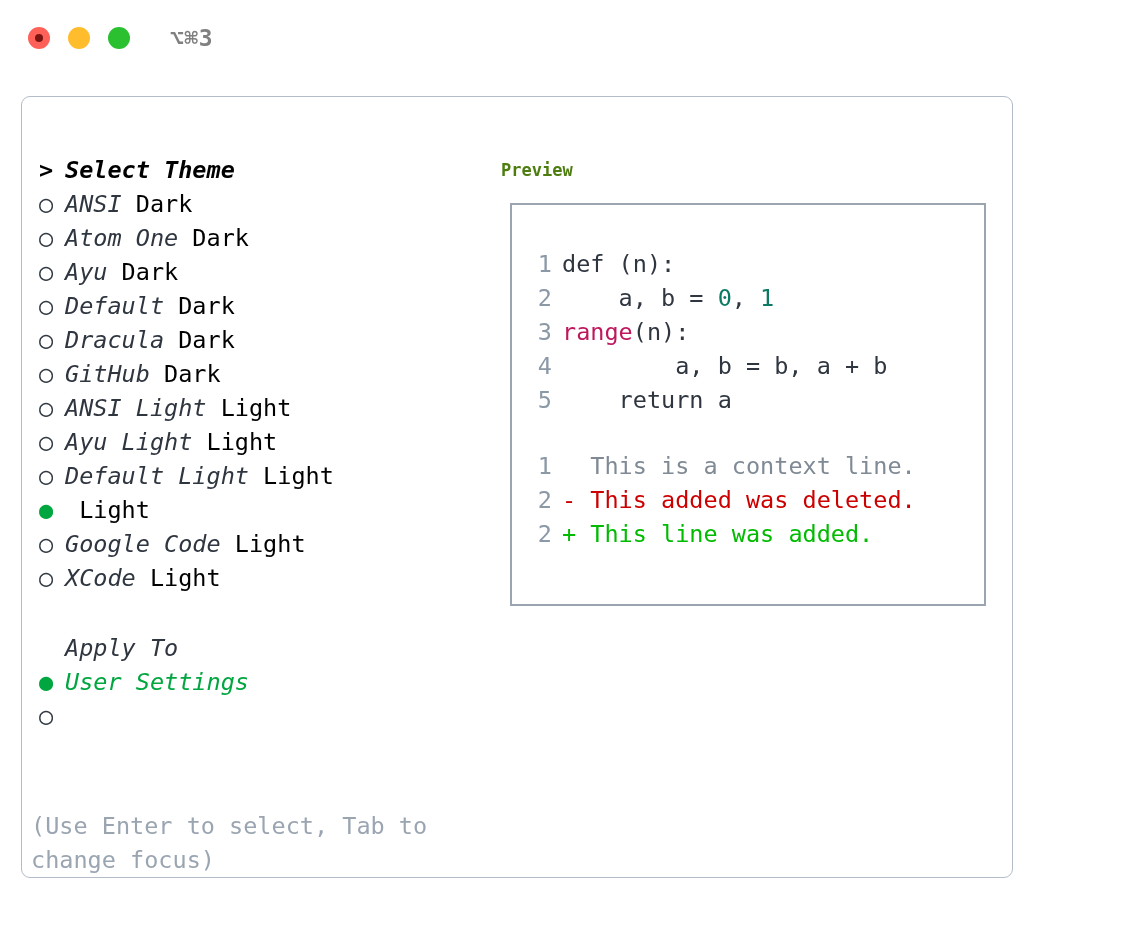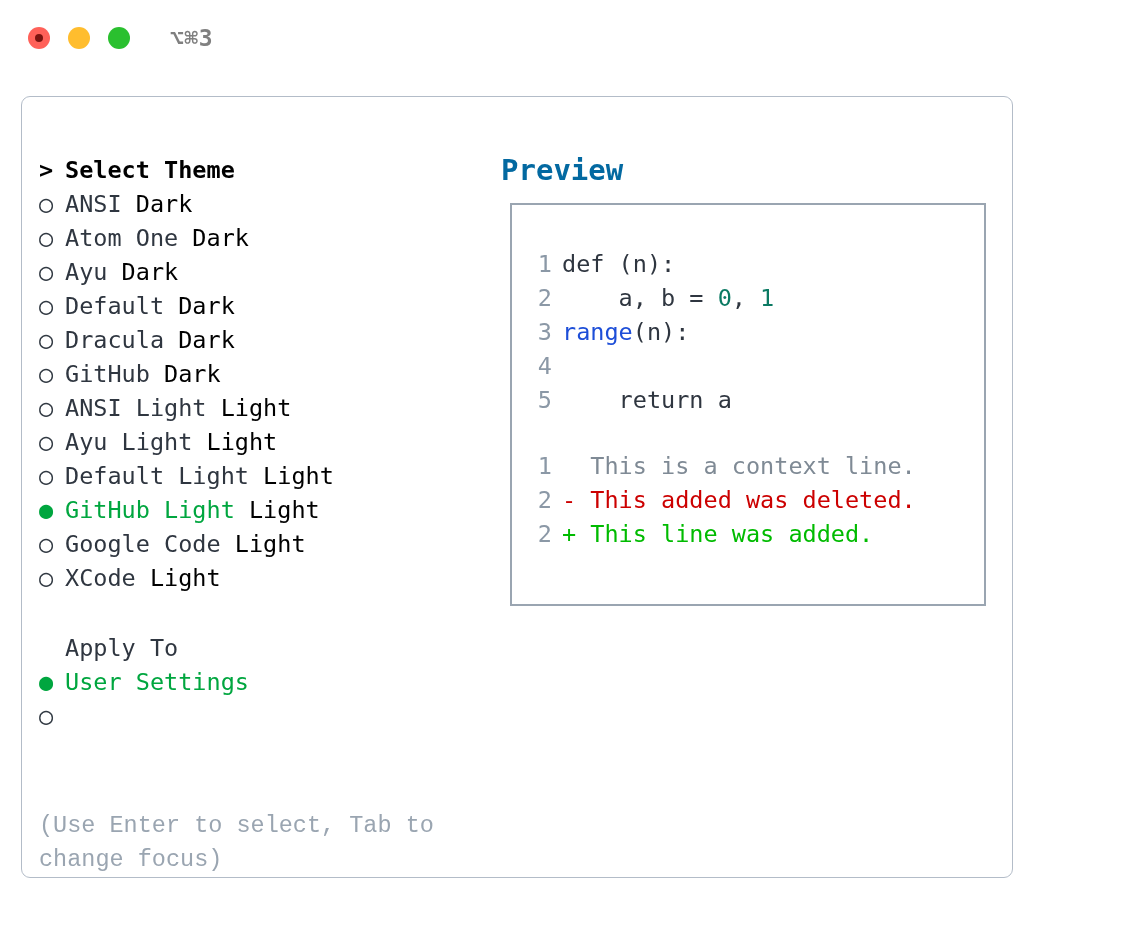--- a/index.html
+++ b/index.html
@@ -97,48 +97,47 @@
     width: 26px;
     flex: none;
     color: #2f3640;
     font-size: 23.5px;
   }
   .marker.prompt { font-weight: 700; color: #000000; }
   .marker.radio-off { color: #333b44; }
   .marker.radio-on  { color: #00a63f; }
   .marker.blank { color: transparent; }
 
-  .label-main { color: #2f3640; }
+  .label-main { color: #2f3640; font-style: italic; }
   .label-main.header { font-weight: 700; color: #000000; }
   .label-main.selected { color: #00a63f; }
   .label-main.section { color: #2f3640; }
   .label-suffix { color: #000000; }
 
   .spacer-12 { height: 36px; }
 
   #hint {
     position: absolute;
-    left: 17px;
+    left: 9px;
     top: 712px;
     width: 415px;
     font-size: 23.5px;
     line-height: 34px;
     color: #9aa5b1;
-    font-family: Liberation Mono, monospace;
   }
 
   
   #preview-title {
     position: absolute;
     left: 479px;
     top: 56px;
-    font-size: 29px;
+    font-size: 17px;
     line-height: 34px;
     font-weight: 700;
-    color: #0369a1;
+    color: #4d7c0f;
     white-space: pre;
   }
 
   #preview-box {
     position: absolute;
     left: 488px;
     top: 106px;
     width: 476px;
     height: 403px;
     border: 2px solid #9aa5b1;
@@ -165,21 +164,21 @@
     width: 26px;
     flex: none;
     text-align: right;
     color: #8b98a6;
     margin-right: 10px;
   }
   .code-text { color: #2f3640; }
   .tok-def   { color: #2f3640; }
   .tok-fn    { color: #990000; }
   .tok-num   { color: #0b7a63; }
-  .tok-builtin { color: #1d4ed8; }
+  .tok-builtin { color: #be185d; }
 
   .diff-gap { height: 32px; }
   .diff-context { color: #7f8a95; }
   .diff-del { color: #cc0000; }
   .diff-add { color: #00bb00; }
 </style>
 </head>
 <body>
 
 <div id="window">
@@ -229,21 +228,21 @@
 
       <div class="list-line">
         <span class="marker radio-off">○</span><span class="label-main">Ayu Light</span><span> </span><span class="label-suffix">Light</span>
       </div>
 
       <div class="list-line">
         <span class="marker radio-off">○</span><span class="label-main">Default Light</span><span> </span><span class="label-suffix">Light</span>
       </div>
 
       <div class="list-line">
-        <span class="marker radio-on">●</span><span class="label-main selected">GitHub Light</span><span> </span><span class="label-suffix">Light</span>
+        <span class="marker radio-on">●</span><span> </span><span class="label-suffix">Light</span>
       </div>
 
       <div class="list-line">
         <span class="marker radio-off">○</span><span class="label-main">Google Code</span><span> </span><span class="label-suffix">Light</span>
       </div>
 
       <div class="list-line">
         <span class="marker radio-off">○</span><span class="label-main">XCode</span><span> </span><span class="label-suffix">Light</span>
       </div>
 
@@ -275,21 +274,21 @@
 
         <div class="code-line">
           <span class="ln">2</span><span class="code-text">    a, b = </span><span class="tok-num">0</span><span class="code-text">, </span><span class="tok-num">1</span>
         </div>
 
         <div class="code-line">
           <span class="ln">3</span><span class="tok-builtin">range</span><span class="code-text">(n):</span>
         </div>
 
         <div class="code-line">
-          <span class="ln">4</span>
+          <span class="ln">4</span><span class="code-text">        a, b = b, a + b</span>
         </div>
 
         <div class="code-line">
           <span class="ln">5</span><span class="code-text">    return a</span>
         </div>
 
         <div class="diff-gap"></div>
 
         <div class="code-line">
           <span class="ln">1</span><span class="diff-context"> </span><span class="diff-context"> This is a context line.</span>

